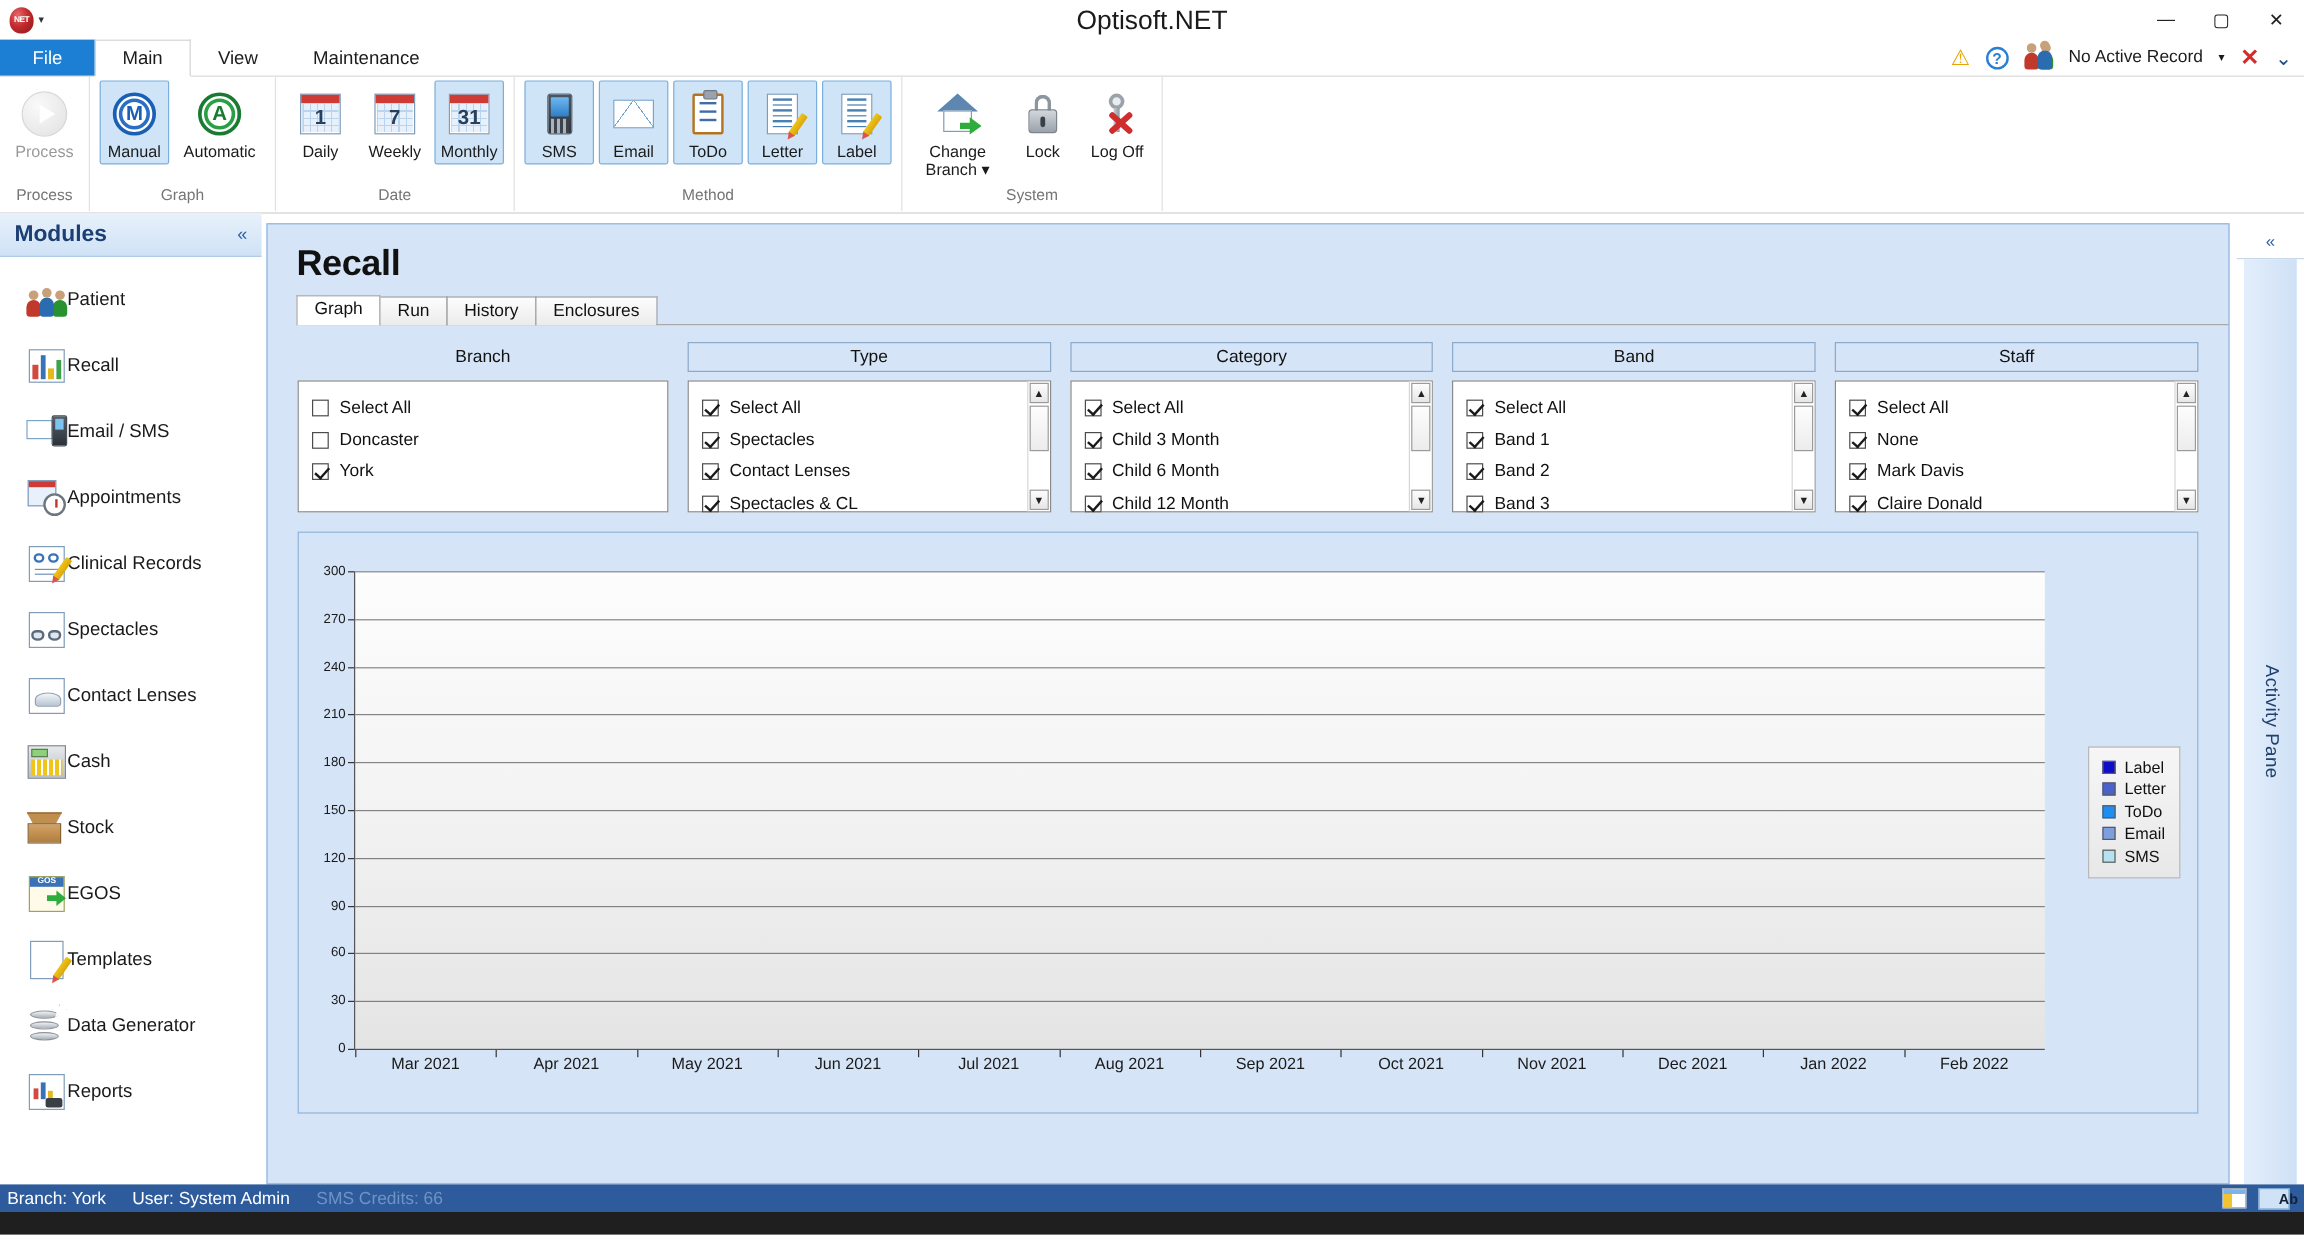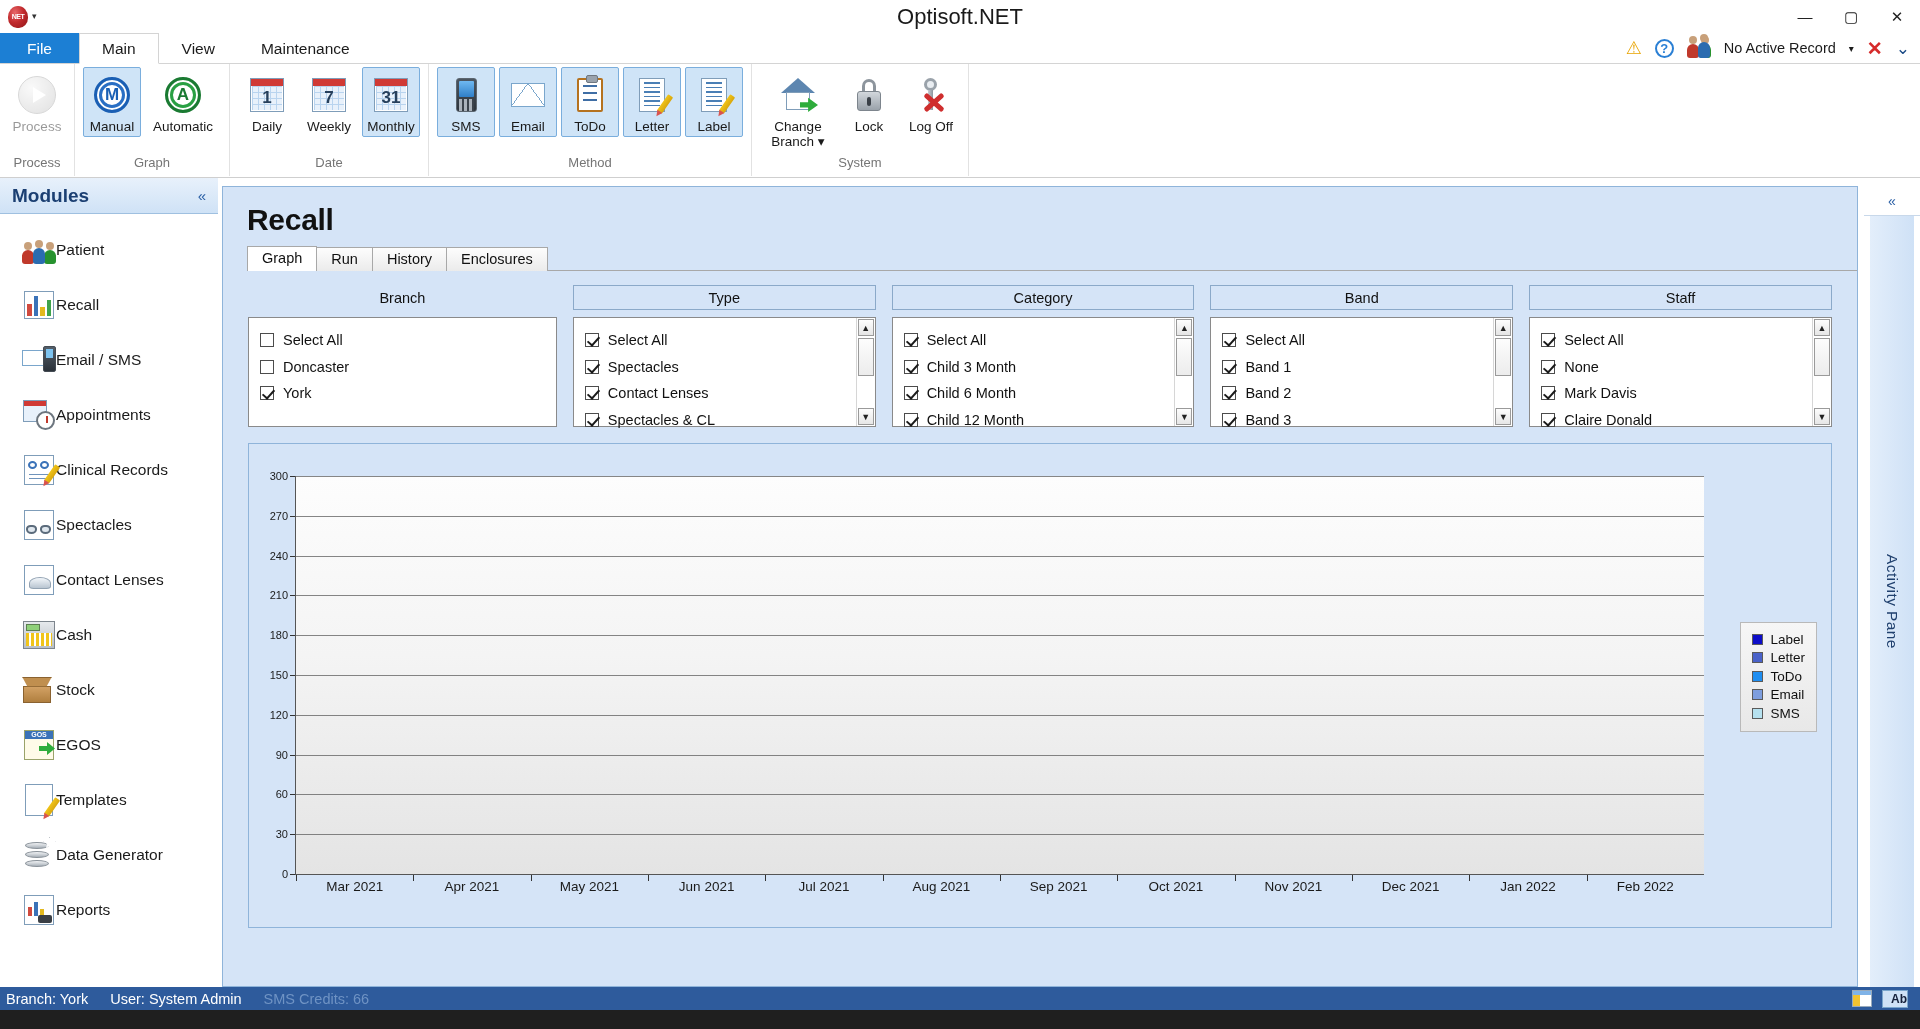--- a/index.html
+++ b/index.html
@@ -304,21 +304,21 @@
     position: absolute; left: 0; bottom: 19px; width: 1920px; height: 23px;
     background: #2e5b9c; display: flex; align-items: center; gap: 22px; padding-left: 6px;
     font-size: 14.5px; color: #fff;
   }
   .status-dim { color: #6f93c4; }
   .status-right { margin-left: auto; display: flex; align-items: center; gap: 10px; padding-right: 12px; }
   .sticon { width: 20px; height: 17px; background: #fff; border: 1px solid #9ab; position: relative; }
   .sticon::before { content:''; position:absolute; left:0; top:0; bottom:0; width:7px; background:#f2c230; }
   .sticon::after { content:''; position:absolute; left:0; right:0; top:0; height:4px; background:#7fb3e8; }
   .stab { width: 26px; height: 18px; background: #cfe2f6; border: 1px solid #7aa6cc;
-    font-size: 12px; font-weight: bold; color: #15213a; text-align: right; line-height: 17px; }
+    font-size: 12px; font-weight: bold; color: #15213a; text-align: left; line-height: 17px; padding-left: 16px; }
   .taskbar { position: absolute; left: 0; bottom: 0; width: 1920px; height: 19px; background: #1f1f1f; }
 </style>
 </head>
 <body>
 
 <div class="titlebar">
   <div class="qat">
     <div class="applogo">NET</div>
     <div class="qat-drop">▾</div>
   </div>

